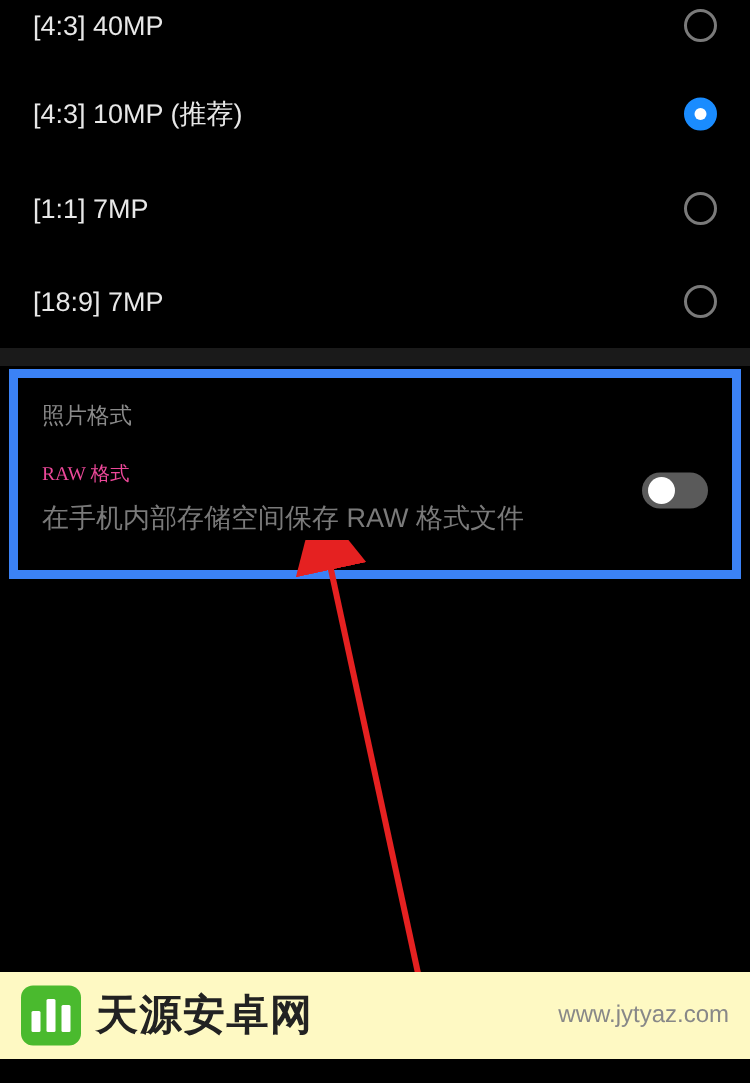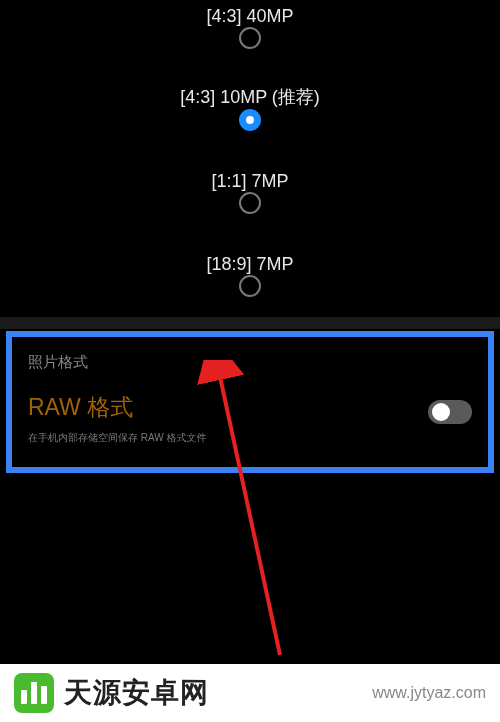--- a/index.html
+++ b/index.html
@@ -18,21 +18,20 @@
     .settings-list {
       background: #000;
     }
     .option-row {
       display: flex;
       align-items: center;
       justify-content: space-between;
       padding: 20px 22px;
       color: #fff;
       font-size: 18px;
-      flex-direction: column;
     }
     .option-row.first {
       padding-top: 6px;
       padding-bottom: 16px;
     }
     .option-label {
       color: #e8e8e8;
     }
     .radio-btn {
       width: 22px;
@@ -74,27 +73,28 @@
     }
     .toggle-row {
       display: flex;
       align-items: flex-start;
       justify-content: space-between;
     }
     .toggle-text {
       flex: 1;
     }
     .toggle-label {
-      color: #a16207;
-      font-size: 23px;
+      color: #ec4899;
+      font-size: 13px;
       margin-bottom: 8px;
+      font-family: Liberation Serif, serif;
     }
     .toggle-desc {
       color: #7a7a7a;
-      font-size: 10px;
+      font-size: 18px;
       line-height: 1.4;
     }
     .toggle-switch {
       width: 44px;
       height: 24px;
       background: #5a5a5a;
       border-radius: 12px;
       position: relative;
       margin-top: 8px;
       flex-shrink: 0;
@@ -112,25 +112,25 @@
     .arrow-svg {
       position: absolute;
       top: 360px;
       left: 0;
       width: 500px;
       height: 330px;
       pointer-events: none;
     }
     .watermark {
       position: absolute;
-      bottom: 0;
+      bottom: 16px;
       left: 0;
       right: 0;
       height: 58px;
-      background: #ffffff;
+      background: #fef9c3;
       display: flex;
       align-items: center;
       justify-content: space-between;
       padding: 0 14px;
     }
     .wm-left {
       display: flex;
       align-items: center;
       gap: 10px;
     }

